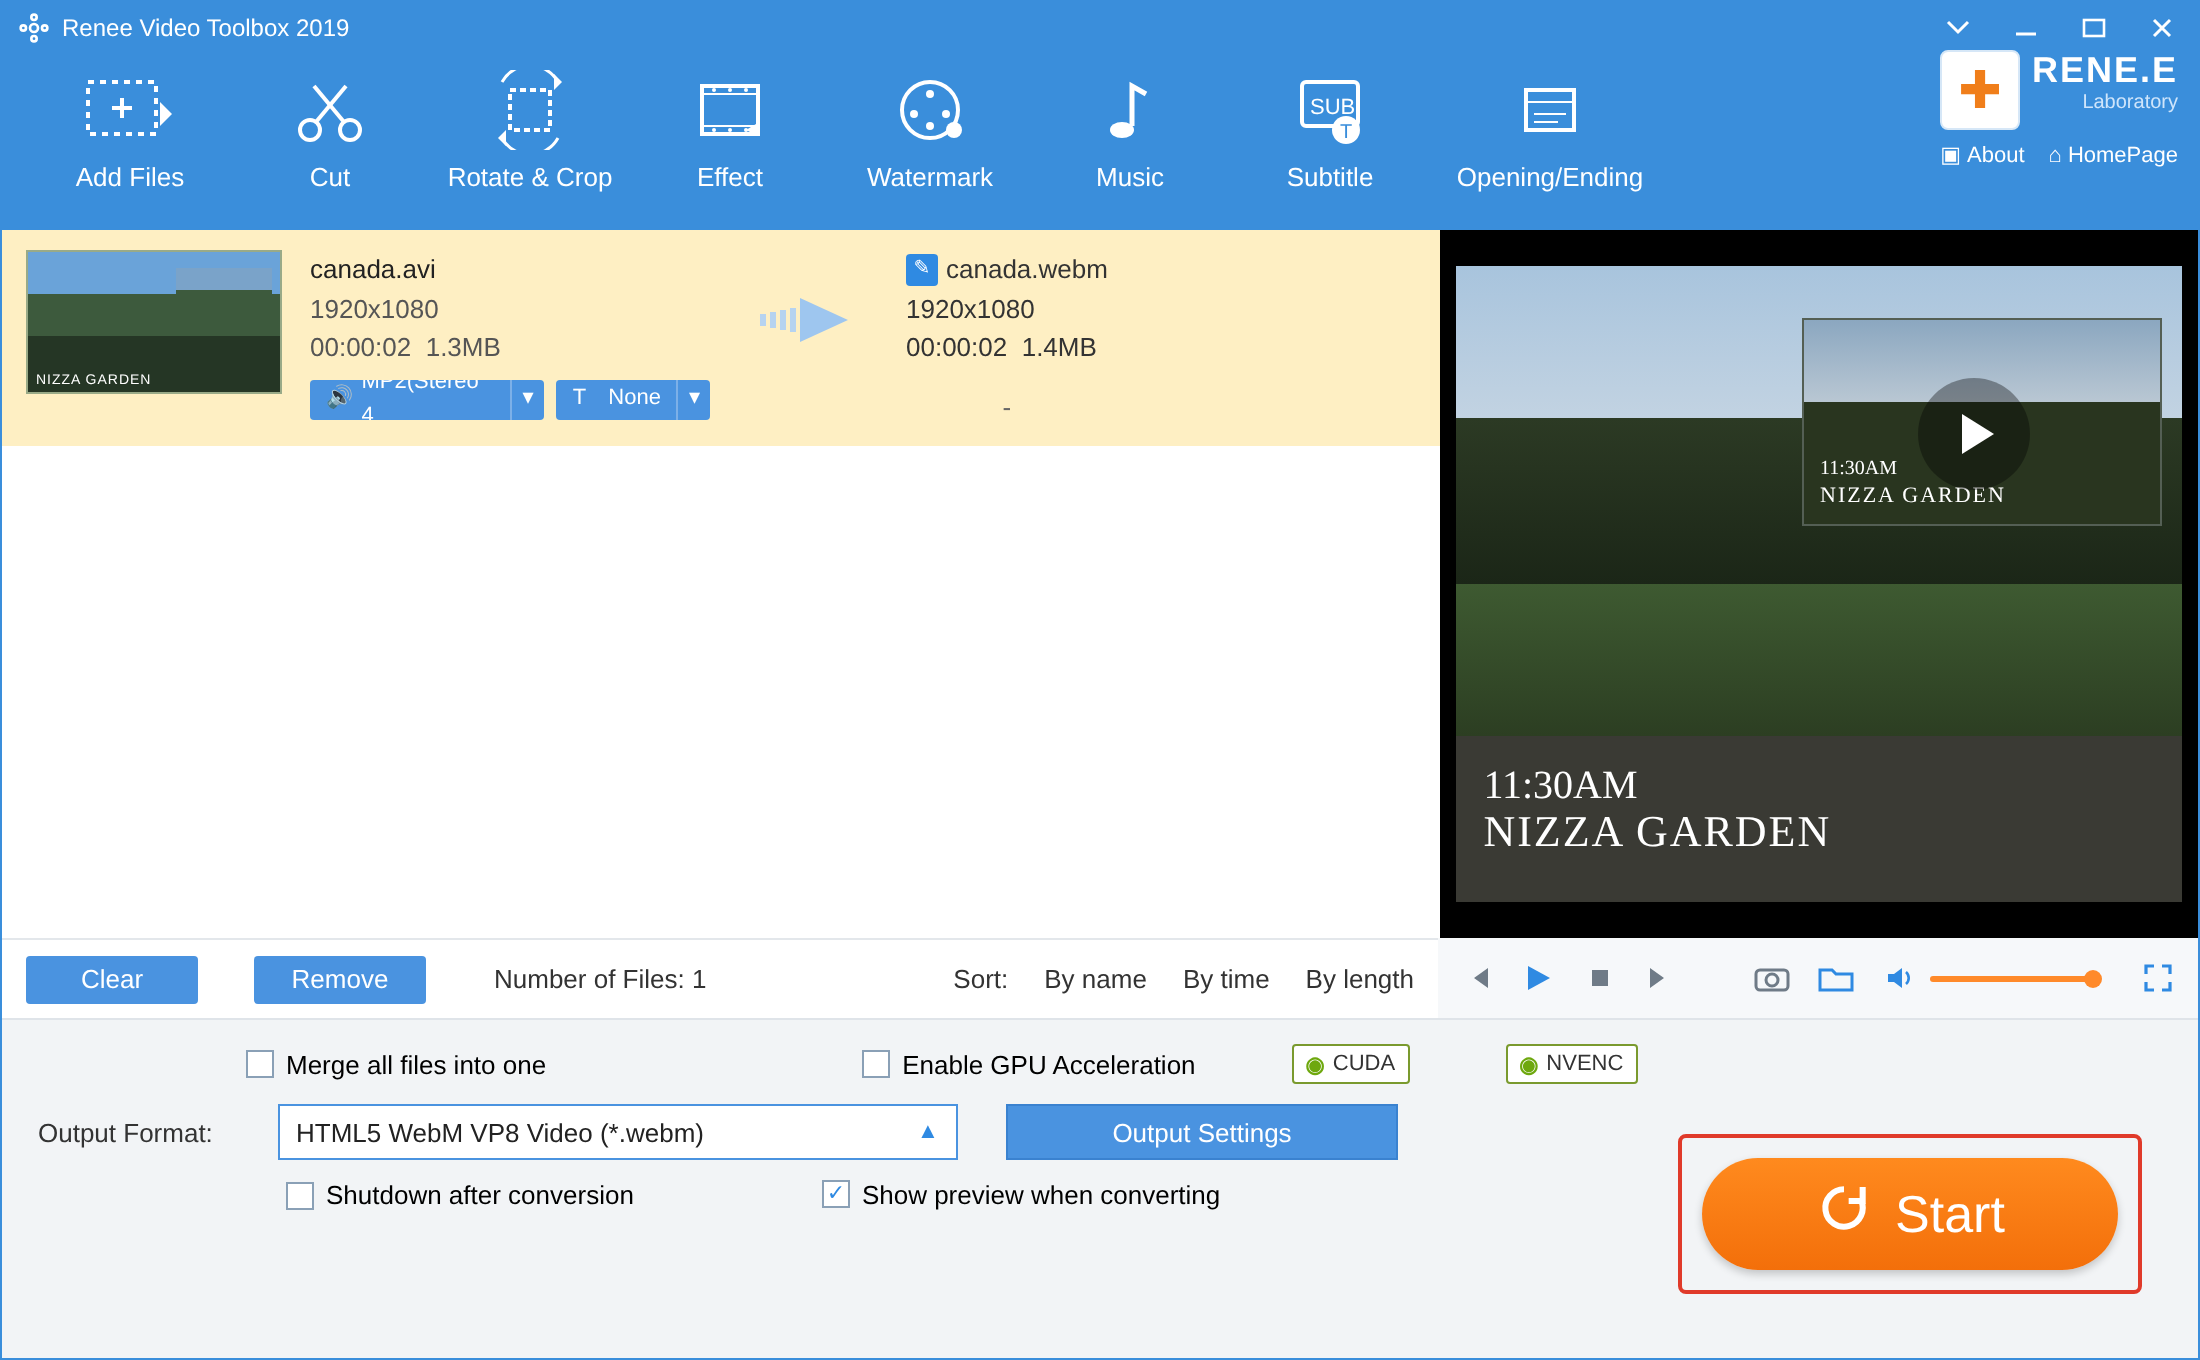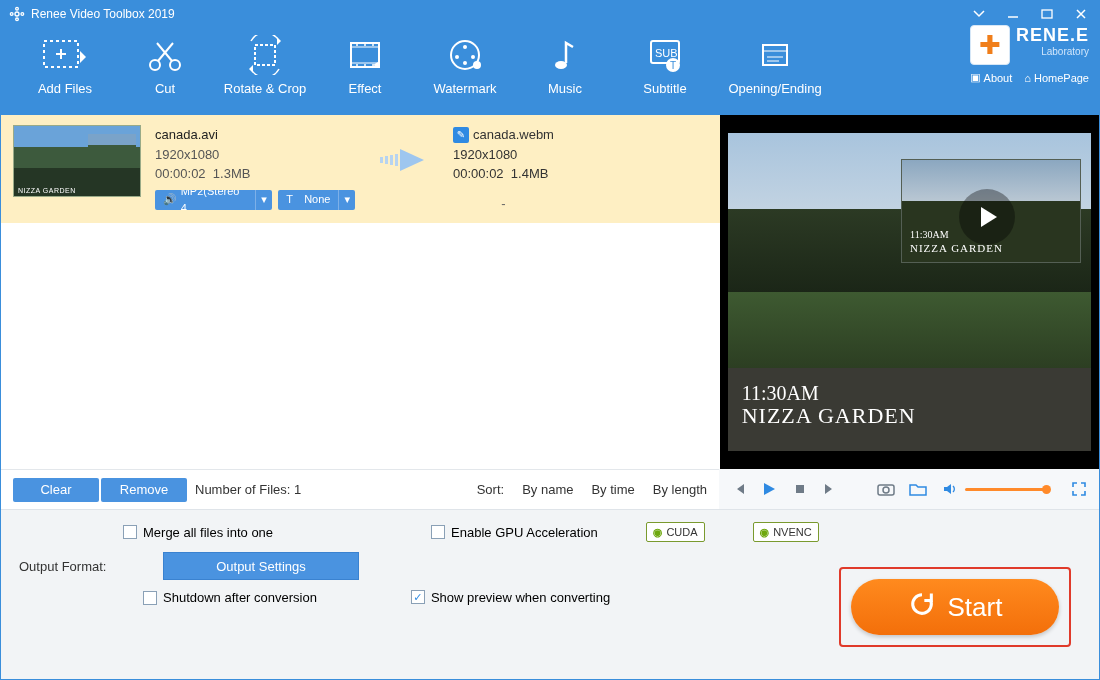--- a/index.html
+++ b/index.html
@@ -64,21 +64,21 @@
 
   
   .pvctrl { height:40px; background:#f6f8fa; display:flex; align-items:center; padding:0 12px; gap:14px; }
   .pvctrl .ci { width:18px; height:18px; display:flex; align-items:center; justify-content:center; cursor:pointer; color:#6f7b87;}
   .pvctrl .ci.primary { color:#2f8ae2; }
   .pvctrl .vol { display:flex; align-items:center; gap:6px; margin-left:auto;}
   .pvctrl .vtrack { width:82px; height:3px; background:#ff8a2a; border-radius:2px; position:relative;}
   .pvctrl .vknob { position:absolute; right:-4px; top:-3px; width:9px; height:9px; background:#ff8a2a; border-radius:50%;}
 
   
-  .listfoot { height:40px; border-top:1px solid #e3e7eb; display:flex; align-items:center; padding:0 12px; gap:2px; font-size:13px; width:720px;}
+  .listfoot { height:40px; border-top:1px solid #e3e7eb; display:flex; align-items:center; padding:0 12px; gap:28px; font-size:13px; width:720px;}
   .btn-sm { background:#4a93e0; color:#fff; border:none; width:86px; height:24px; font-size:13px; border-radius:2px; cursor:pointer;}
   .nfiles { color:#333; margin-left:6px; }
   .sortgrp { margin-left:auto; color:#333; display:flex; gap:18px;}
 
   
   .bottom { background:#f2f4f6; border-top:1px solid #dfe4e9; height:170px; padding:12px 18px; position:relative; font-size:13px; }
   .row { display:flex; align-items:center; margin-bottom:10px; }
   .chk { width:14px; height:14px; border:1px solid #8aa0b6; margin-right:6px; display:inline-flex; align-items:center; justify-content:center; background:#fff; cursor:pointer;}
   .chk.checked::after { content:"✓"; color:#2f8ae2; font-size:11px; line-height:1;}
   .lblcol { width:120px; color:#333; }
@@ -399,20 +399,24 @@
         <span>CUDA</span>
       </span>
     <span class="gpuchip">
         <span class="nv">◉</span>
         <span>NVENC</span>
       </span>
   </div>
 
   <div class="row">
     <span class="lblcol">Output Format:</span>
+    <div class="selbox">
+      <span class="txt">HTML5 WebM VP8 Video (*.webm)</span>
+      <span class="dd">▲</span>
+    </div>
     <span style="width:24px"></span>
     <button class="btn-md wide">Output Settings</button>
   </div>
 
 
   <div class="row" style="margin-left:124px; gap:30px; margin-bottom:0">
     <span style="display:flex;align-items:center">
         <span class="chk"></span>
         <span>Shutdown after conversion</span>
       </span>

